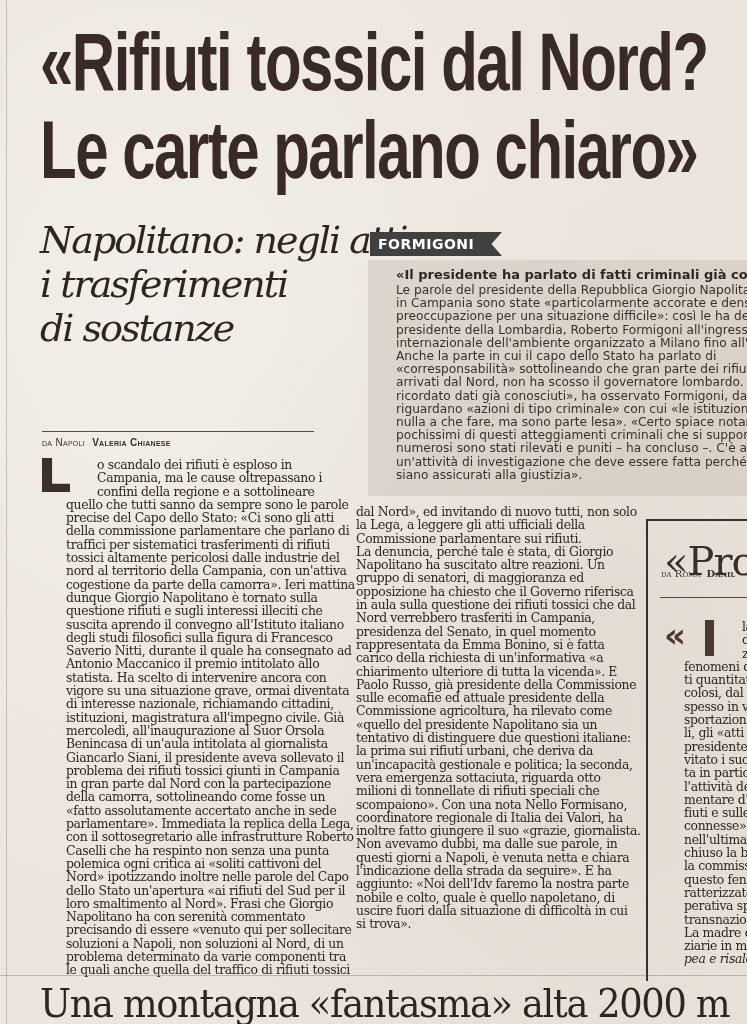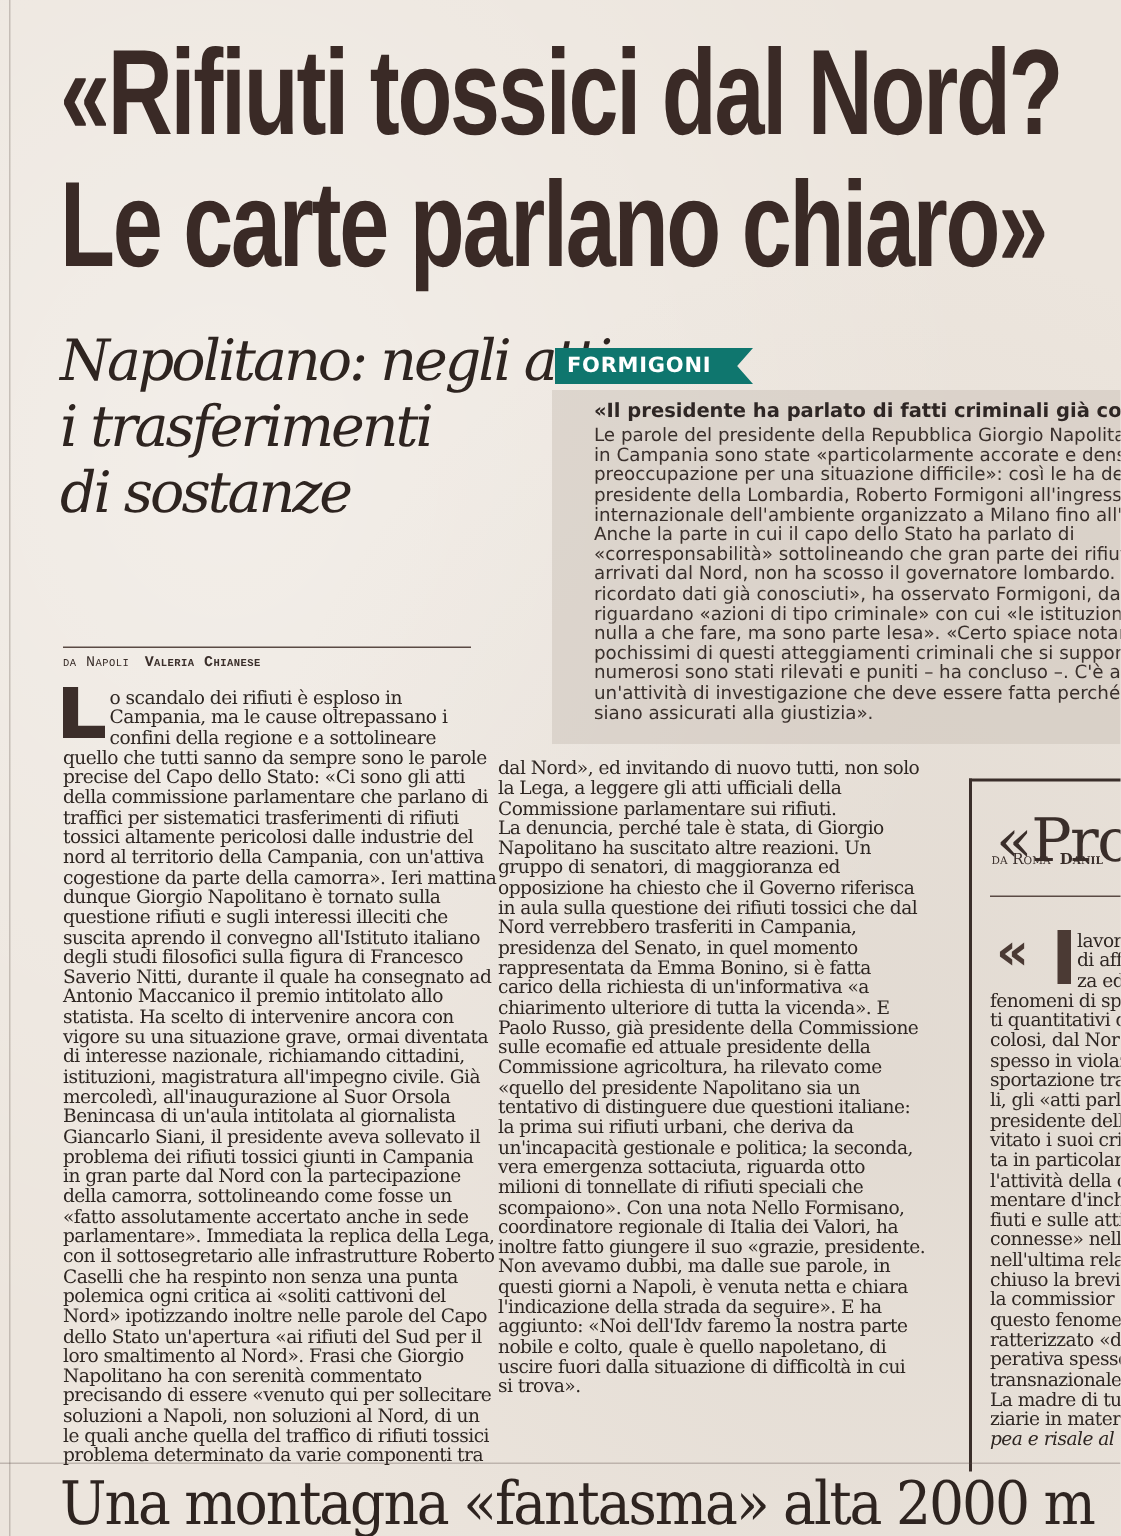--- a/index.html
+++ b/index.html
@@ -27,50 +27,50 @@
   .subhead {
     position: absolute; left: 40px; top: 218px; width: 330px;
     font-family: "DejaVu Serif", serif; font-style: italic;
     font-size: 38px; line-height: 44px; color: #2e2420; letter-spacing: -2px;
   }
   .subhead div { white-space: nowrap; }
 
   .byline-rule { position: absolute; left: 42px; top: 431px; width: 272px; height: 1px; background: #5a4a44; }
   .byline {
     position: absolute; left: 42px; top: 437px;
-    font-family: Liberation Mono, monospace; font-size: 10px; color: #3a2e2a; letter-spacing: 0.3px;
+    font-family: Liberation Sans, sans-serif; font-size: 10px; color: #3a2e2a; letter-spacing: 0.3px;
     white-space: nowrap;
   }
   .byline .loc { font-variant: small-caps; }
   .byline .author { font-weight: bold; font-variant: small-caps; margin-left: 4px; }
 
   .sidebar-box {
     position: absolute; left: 368px; top: 260px; width: 379px; height: 236px;
     background: rgba(205,196,188,0.55);
   }
   .tag {
     position: absolute; left: 370px; top: 232px; height: 24px; width: 132px;
-    background: #0f766e; color: #fff;
+    background: #404040; color: #fff;
     font-family: "DejaVu Sans", sans-serif; font-weight: bold; font-size: 14px;
     line-height: 24px; padding-left: 8px; box-sizing: border-box; letter-spacing: 0.5px;
     clip-path: polygon(0 0, 100% 0, 92% 50%, 100% 100%, 0 100%);
   }
   .sidebar-title {
     position: absolute; left: 396px; top: 267px; white-space: nowrap;
     font-family: "DejaVu Sans", sans-serif; font-weight: bold; font-size: 13px; color: #2e2624;
   }
   .sidebar-body {
     position: absolute; left: 396px; top: 284px; width: 400px;
     font-family: "DejaVu Sans", sans-serif; font-size: 12.2px; line-height: 13.2px; color: #3a302c;
   }
   .sidebar-body div { white-space: nowrap; }
 
   .col {
     position: absolute; font-family: "DejaVu Serif", serif;
-    font-size: 12.4px; line-height: 13.3px; color: #2e2622; letter-spacing: -0.35px;
+    font-size: 12.4px; line-height: 13.3px; color: #2e2622; letter-spacing: -0.35px; margin-left: 24px;
   }
   .col div { white-space: nowrap; }
   .col1 { left: 42px; top: 458px; width: 285px; }
   .col2 { left: 332px; top: 505px; width: 300px; }
 
   .dropcap {
     position: absolute; left: 42px; top: 458px; width: 28px; height: 34px;
     background: #3c2e2a;
     clip-path: polygon(0 0, 36% 0, 36% 76%, 100% 76%, 100% 100%, 0 100%);
   }
@@ -181,22 +181,22 @@
     <div>parlamentare». Immediata la replica della Lega,</div>
     <div>con il sottosegretario alle infrastrutture Roberto</div>
     <div>Caselli che ha respinto non senza una punta</div>
     <div>polemica ogni critica ai «soliti cattivoni del</div>
     <div>Nord» ipotizzando inoltre nelle parole del Capo</div>
     <div>dello Stato un'apertura «ai rifiuti del Sud per il</div>
     <div>loro smaltimento al Nord». Frasi che Giorgio</div>
     <div>Napolitano ha con serenità commentato</div>
     <div>precisando di essere «venuto qui per sollecitare</div>
     <div>soluzioni a Napoli, non soluzioni al Nord, di un</div>
+    <div>problema determinato da varie componenti tra</div>
     <div>le quali anche quella del traffico di rifiuti tossici</div>
-    <div>problema determinato da varie componenti tra</div>
   </div>
 
   <div class="col col2">
     <div>dal Nord», ed invitando di nuovo tutti, non solo</div>
     <div>la Lega, a leggere gli atti ufficiali della</div>
     <div>Commissione parlamentare sui rifiuti.</div>
     <div>La denuncia, perché tale è stata, di Giorgio</div>
     <div>Napolitano ha suscitato altre reazioni. Un</div>
     <div>gruppo di senatori, di maggioranza ed</div>
     <div>opposizione ha chiesto che il Governo riferisca</div>
@@ -210,21 +210,21 @@
     <div>sulle ecomafie ed attuale presidente della</div>
     <div>Commissione agricoltura, ha rilevato come</div>
     <div>«quello del presidente Napolitano sia un</div>
     <div>tentativo di distinguere due questioni italiane:</div>
     <div>la prima sui rifiuti urbani, che deriva da</div>
     <div>un'incapacità gestionale e politica; la seconda,</div>
     <div>vera emergenza sottaciuta, riguarda otto</div>
     <div>milioni di tonnellate di rifiuti speciali che</div>
     <div>scompaiono». Con una nota Nello Formisano,</div>
     <div>coordinatore regionale di Italia dei Valori, ha</div>
-    <div>inoltre fatto giungere il suo «grazie, presidente.</div>
+    <div>inoltre fatto giungere il suo «grazie, giornalista.</div>
     <div>Non avevamo dubbi, ma dalle sue parole, in</div>
     <div>questi giorni a Napoli, è venuta netta e chiara</div>
     <div>l'indicazione della strada da seguire». E ha</div>
     <div>aggiunto: «Noi dell'Idv faremo la nostra parte</div>
     <div>nobile e colto, quale è quello napoletano, di</div>
     <div>uscire fuori dalla situazione di difficoltà in cui</div>
     <div>si trova».</div>
   </div>
 
   <div class="box-right"></div>

